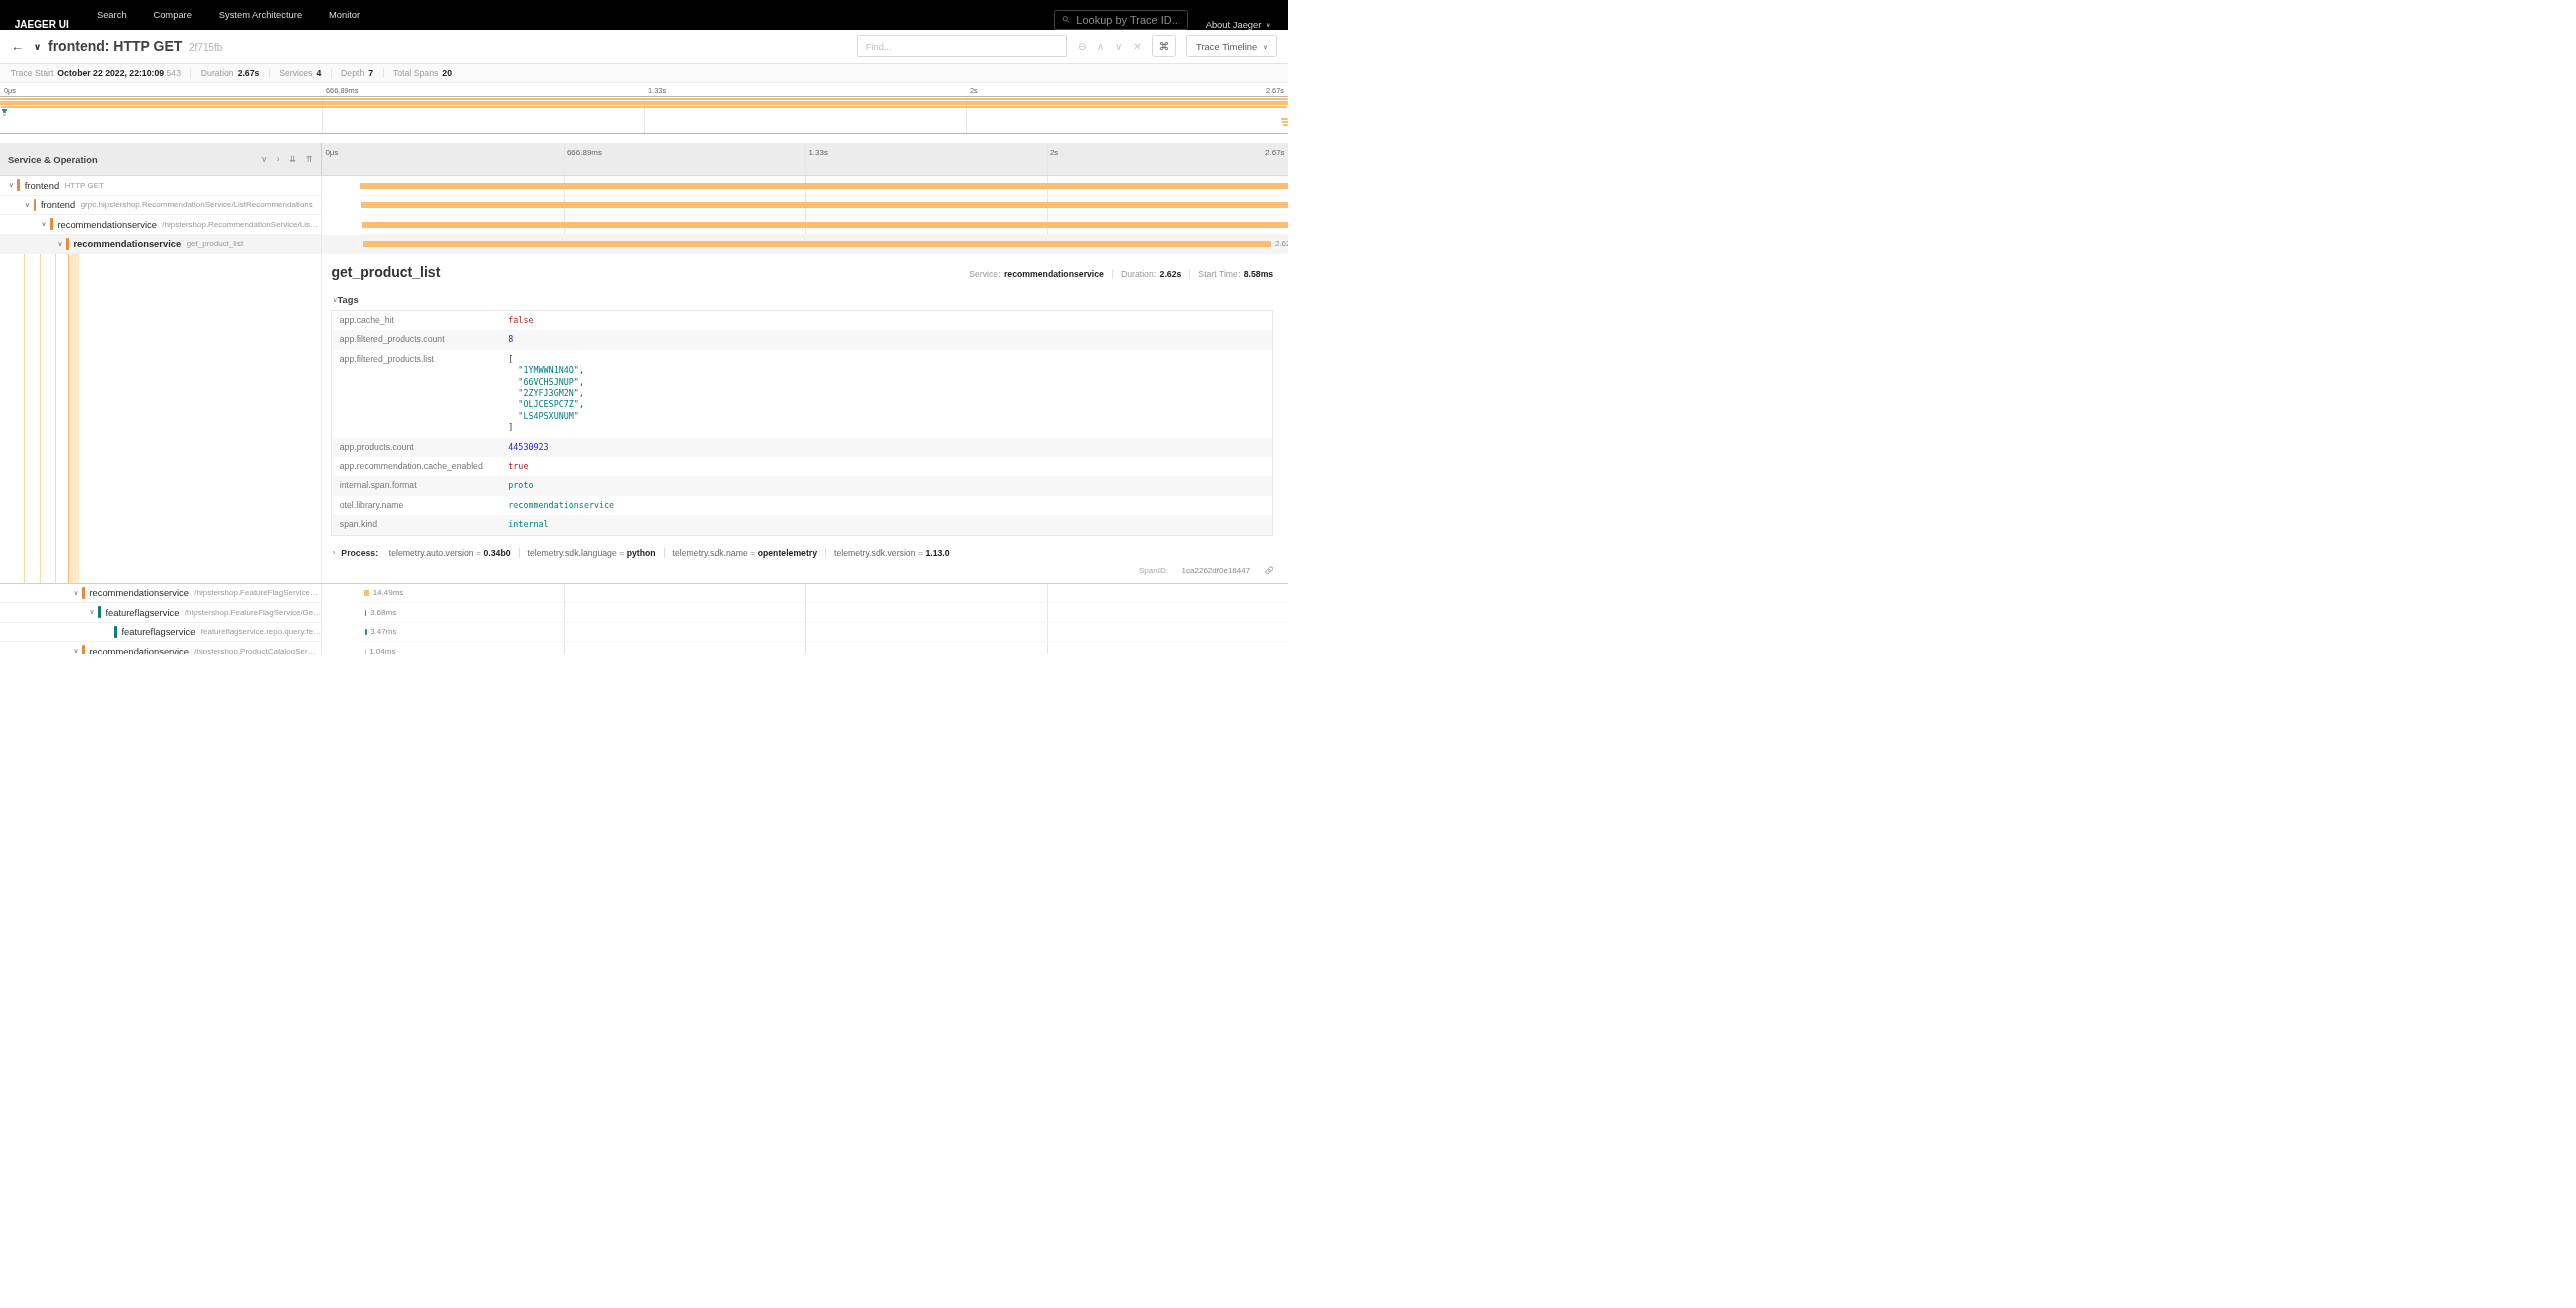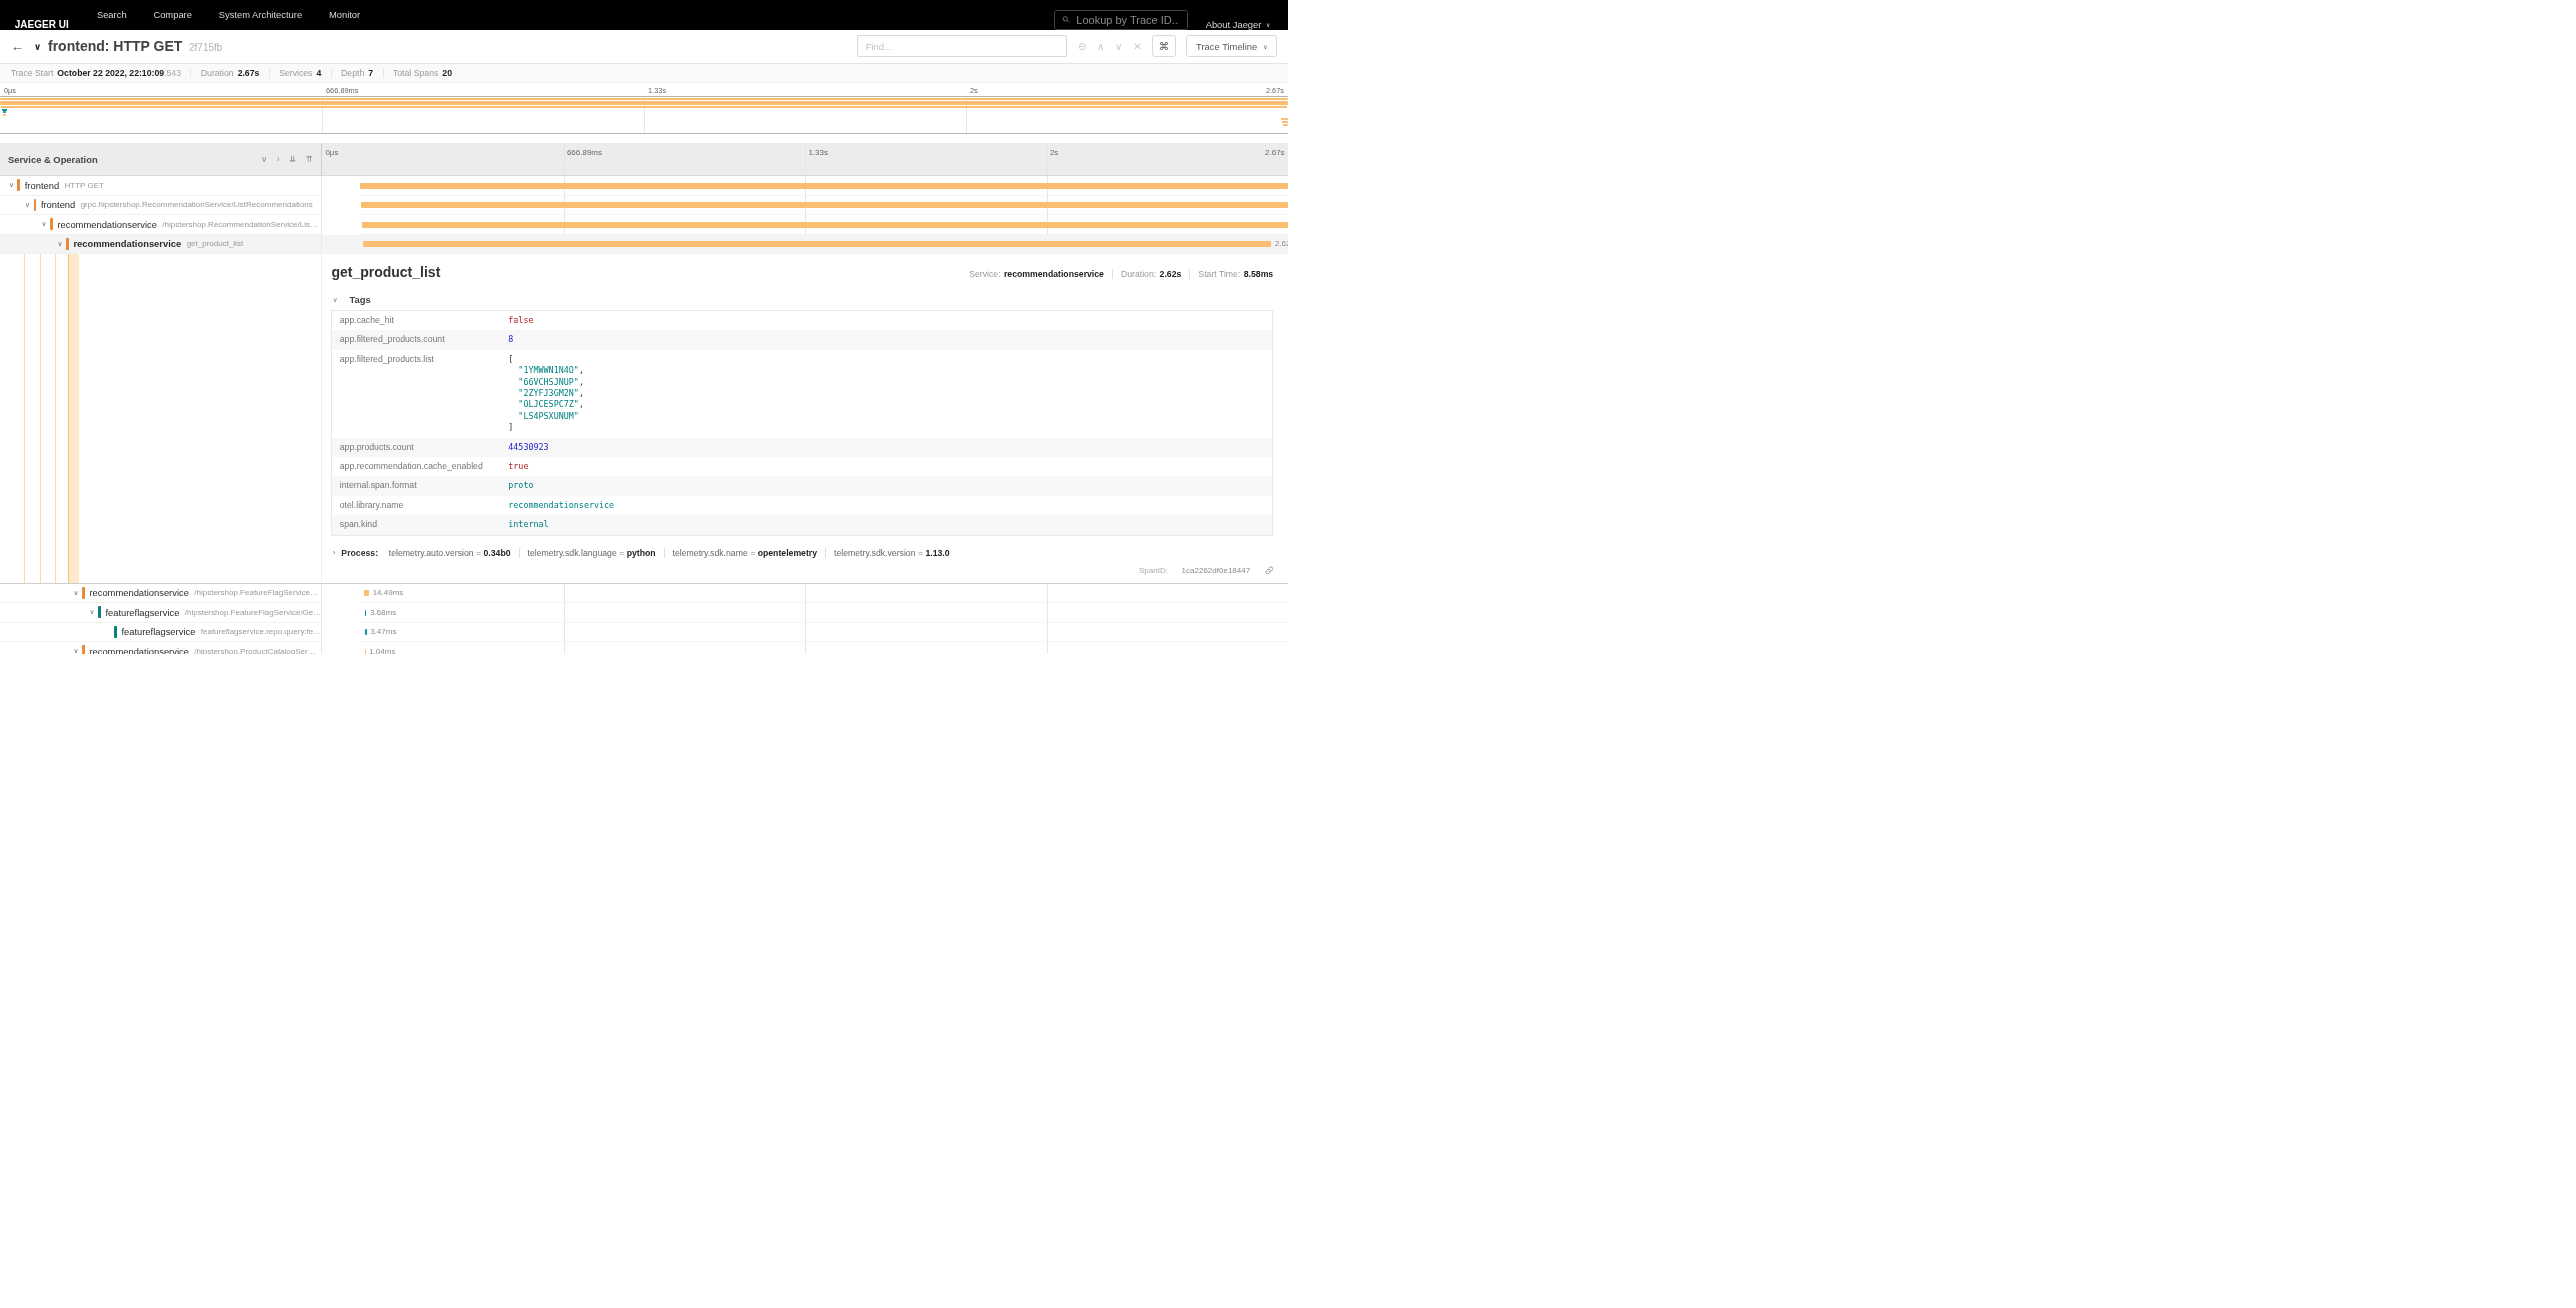--- a/index.html
+++ b/index.html
@@ -93,21 +93,21 @@
   .guide-band { position: absolute; top: 0; bottom: 0; width: 11.4px; background: #fdeacd; border-left: 1.3px solid #fbbd70; }
   .detail-main { flex: 1; padding: 9.4px 14.8px 8px 9.4px; background: #fff; }
   .dh { display: flex; align-items: baseline; }
   .dh-title { font-size: 14px; font-weight: 700; color: #333; margin: 0; }
   .dh-meta { margin-left: auto; font-size: 8.7px; display: flex; align-items: baseline; }
   .meta-item { padding: 0 8px; border-left: 0.7px solid #e0e0e0; white-space: nowrap; }
   .meta-item:first-child { border-left: none; }
   .meta-item:last-child { padding-right: 0; }
   .meta-label { color: #999; }
   .meta-value { color: #222; font-weight: 700; margin-left: 3.4px; }
-  .tags-header { margin-top: 12px; display: flex; align-items: center; gap: 12px; font-size: 9.4px;
+  .tags-header { margin-top: 12px; display: flex; align-items: center; gap: 0; font-size: 9.4px;
     font-weight: 700; color: #444; padding: 2.7px 0 4.7px 1.3px; cursor: pointer; }
   .tags-chevron { font-size: 6.7px; color: #777; font-weight: 400; }
   .kv-table { width: 100%; border-collapse: collapse; border: 0.7px solid #e8e8e8; font-size: 8.7px; }
   .kv-table tr:nth-child(even) { background: #f7f7f7; }
   .kv-table td { padding: 4px 7.4px; vertical-align: top; }
   td.k { width: 169px; color: #757575; }
   td.v { font-family: "DejaVu Sans Mono", "Liberation Mono", monospace; font-size: 8.4px; color: #333; line-height: 11.4px; }
   .json-line { line-height: 11.4px; }
   .json-item { padding-left: 2ch; }
   .process-row { margin-top: 12px; display: flex; align-items: center; font-size: 8.7px; padding-left: 1.3px; }

